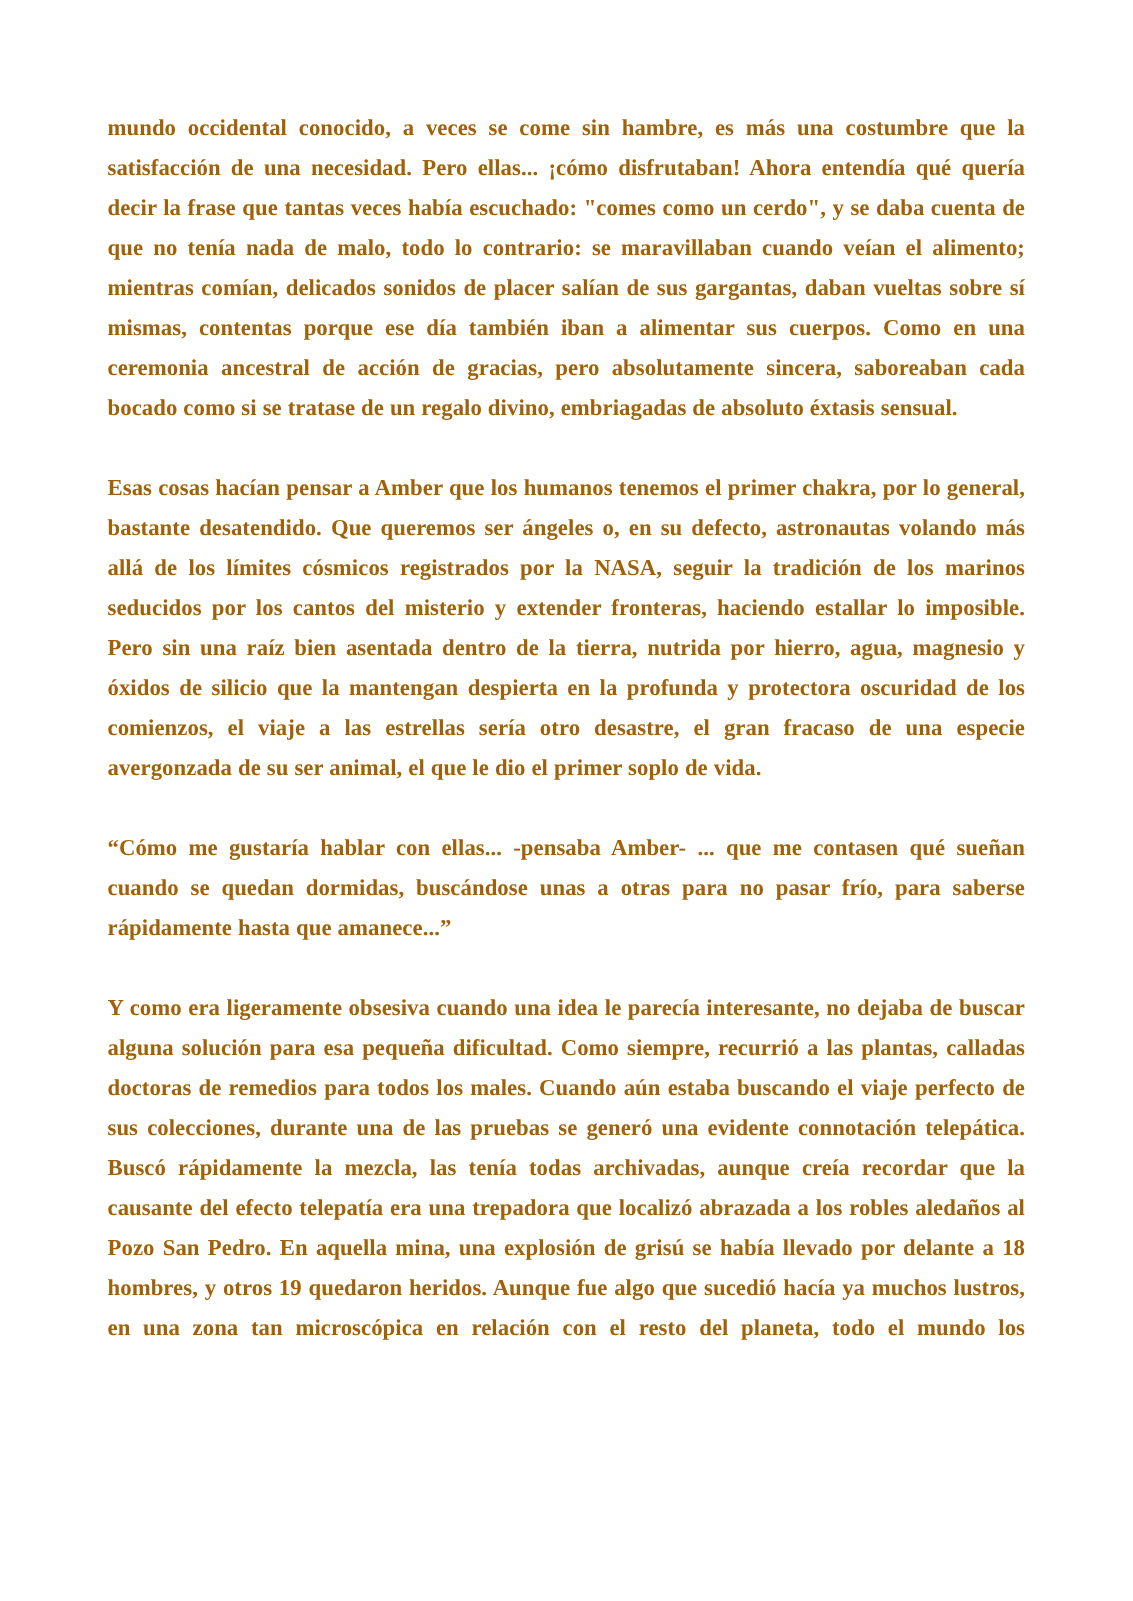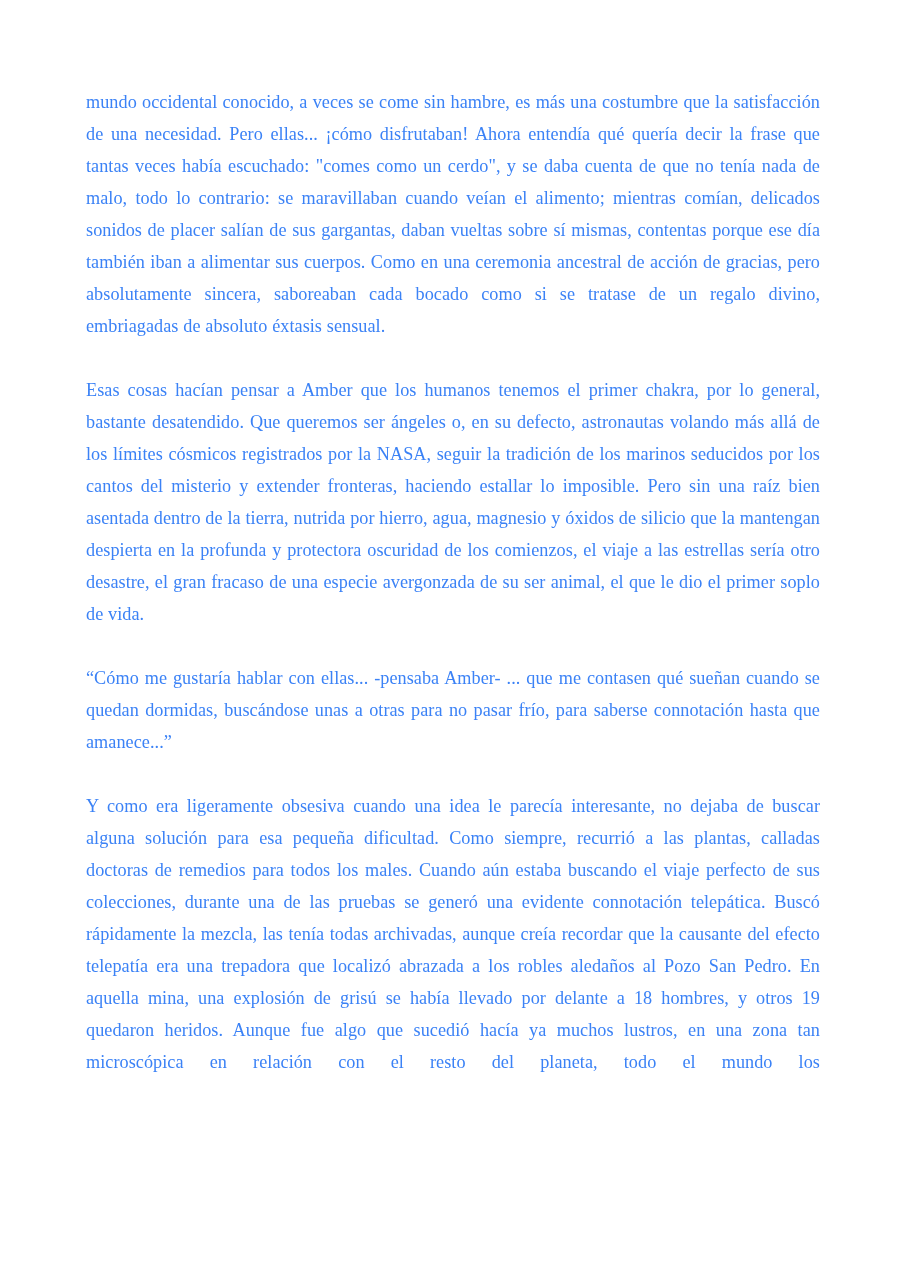--- a/index.html
+++ b/index.html
@@ -22,39 +22,39 @@
     box-sizing: border-box;
     padding: 86px 86px 60px 86px;
   }
   .text-column {
     width: 734px;
   }
   .para {
     margin: 0 0 32px 0;
     font-size: 18.2px;
     line-height: 32px;
-    color: #3b82f6;
+    color: #a16207;
     text-align: justify;
     text-justify: inter-word;
-    font-weight: 400;
+    font-weight: 700;
     letter-spacing: 0.05px;
     word-spacing: 0.2px;
     -webkit-font-smoothing: antialiased;
   }
   .para:last-child {
     margin-bottom: 0;
   }
   
   .para-continued {
     text-align-last: justify;
   }
 </style>
 </head>
 <body>
 
 <div class="page">
   <div class="text-column">
     <p class="para">mundo occidental conocido, a veces se come sin hambre, es más una costumbre que la satisfacción de una necesidad. Pero ellas... ¡cómo disfrutaban! Ahora entendía qué quería decir la frase que tantas veces había escuchado: "comes como un cerdo", y se daba cuenta de que no tenía nada de malo, todo lo contrario: se maravillaban cuando veían el alimento; mientras comían, delicados sonidos de placer salían de sus gargantas, daban vueltas sobre sí mismas, contentas porque ese día también iban a alimentar sus cuerpos. Como en una ceremonia ancestral de acción de gracias, pero absolutamente sincera, saboreaban cada bocado como si se tratase de un regalo divino, embriagadas de absoluto éxtasis sensual.</p>
     <p class="para">Esas cosas hacían pensar a Amber que los humanos tenemos el primer chakra, por lo general, bastante desatendido. Que queremos ser ángeles o, en su defecto, astronautas volando más allá de los límites cósmicos registrados por la NASA, seguir la tradición de los marinos seducidos por los cantos del misterio y extender fronteras, haciendo estallar lo imposible. Pero sin una raíz bien asentada dentro de la tierra, nutrida por hierro, agua, magnesio y óxidos de silicio que la mantengan despierta en la profunda y protectora oscuridad de los comienzos, el viaje a las estrellas sería otro desastre, el gran fracaso de una especie avergonzada de su ser animal, el que le dio el primer soplo de vida.</p>
-    <p class="para">“Cómo me gustaría hablar con ellas... -pensaba Amber- ... que me contasen qué sueñan cuando se quedan dormidas, buscándose unas a otras para no pasar frío, para saberse connotación hasta que amanece...”</p>
+    <p class="para">“Cómo me gustaría hablar con ellas... -pensaba Amber- ... que me contasen qué sueñan cuando se quedan dormidas, buscándose unas a otras para no pasar frío, para saberse rápidamente hasta que amanece...”</p>
     <p class="para para-continued">Y como era ligeramente obsesiva cuando una idea le parecía  interesante,  no dejaba de buscar alguna solución para esa pequeña dificultad. Como siempre, recurrió a las plantas, calladas doctoras de remedios para todos los males. Cuando aún estaba buscando el viaje perfecto de sus colecciones, durante una de las pruebas se generó una evidente connotación telepática. Buscó rápidamente la mezcla, las tenía todas archivadas, aunque creía recordar que la causante del efecto telepatía era una trepadora que localizó abrazada a los robles aledaños al Pozo San Pedro. En aquella mina, una explosión de grisú se había llevado por delante a 18 hombres, y otros 19 quedaron heridos. Aunque fue algo que sucedió hacía ya muchos lustros, en una zona tan microscópica en relación con el resto del planeta, todo el mundo los</p>
   </div>
 </div>
 
 </body></html>

